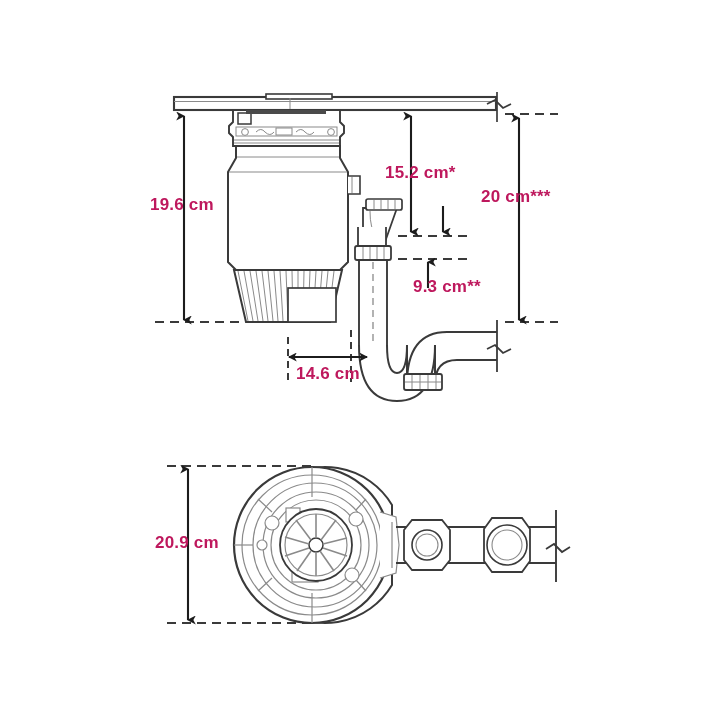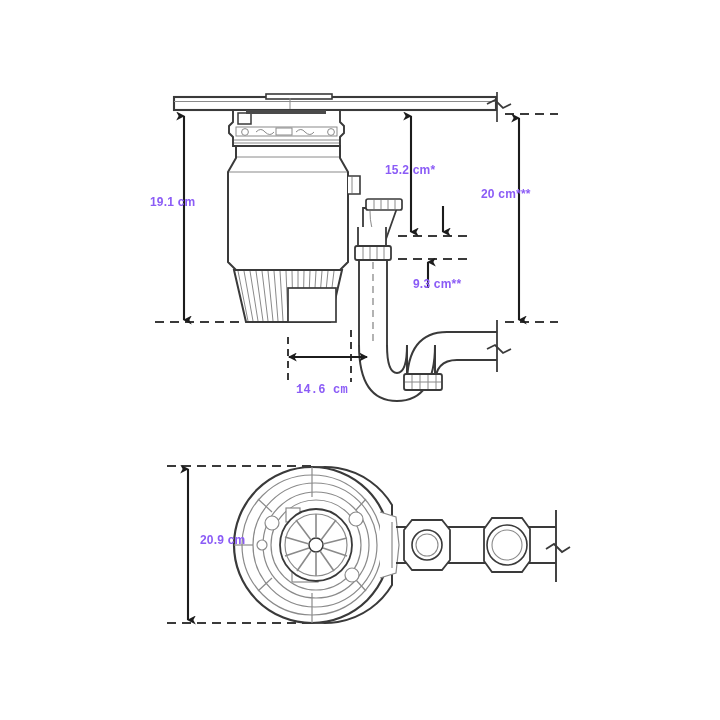--- a/index.html
+++ b/index.html
@@ -22,23 +22,23 @@
   svg.drawing {
     position: absolute;
     top: 0;
     left: 0;
     width: 720px;
     height: 720px;
   }
   .dim-label {
     position: absolute;
     font-family: "Liberation Sans", sans-serif;
-    font-size: 12px;
+    font-size: 17px;
     font-weight: 700;
-    color: #8b5cf6;
+    color: #be185d;
     white-space: nowrap;
     letter-spacing: 0.2px;
   }
 </style>
 </head>
 <body>
 
 <div id="diagram-root">
 
   <svg class="drawing" viewBox="0 0 720 720">
@@ -254,25 +254,25 @@
       <g>
         <line x1="167" y1="466" x2="312" y2="466" stroke="#3a3a3a" stroke-width="2" stroke-dasharray="9 6"></line>
         <line x1="167" y1="623" x2="312" y2="623" stroke="#3a3a3a" stroke-width="2" stroke-dasharray="9 6"></line>
       </g>
       <g>
         <line x1="188" y1="469" x2="188" y2="620" stroke="#1c1c1c" stroke-width="2.1" marker-start="url(#arrowUp)" marker-end="url(#arrowDown)"></line>
       </g>
     </g>
   </svg>
 
-  <div class="dim-label" style="left:150px; top:195px;">19.1 cm</div>
+  <div class="dim-label" style="left:150px; top:195px;">19.6 cm</div>
 
   <div class="dim-label" style="left:385px; top:163px;">15.2 cm*</div>
 
   <div class="dim-label" style="left:413px; top:277px;">9.3 cm**</div>
 
   <div class="dim-label" style="left:481px; top:187px;">20 cm***</div>
 
-  <div class="dim-label" style="left:296px; top:383px;font-family:Liberation Mono, monospace;">14.6 cm</div>
-
-  <div class="dim-label" style="left:155px; top:533px;margin-left:45px;">20.9 cm</div>
+  <div class="dim-label" style="left:296px; top:364px;">14.6 cm</div>
+
+  <div class="dim-label" style="left:155px; top:533px;">20.9 cm</div>
 
 </div>
 
 </body></html>

